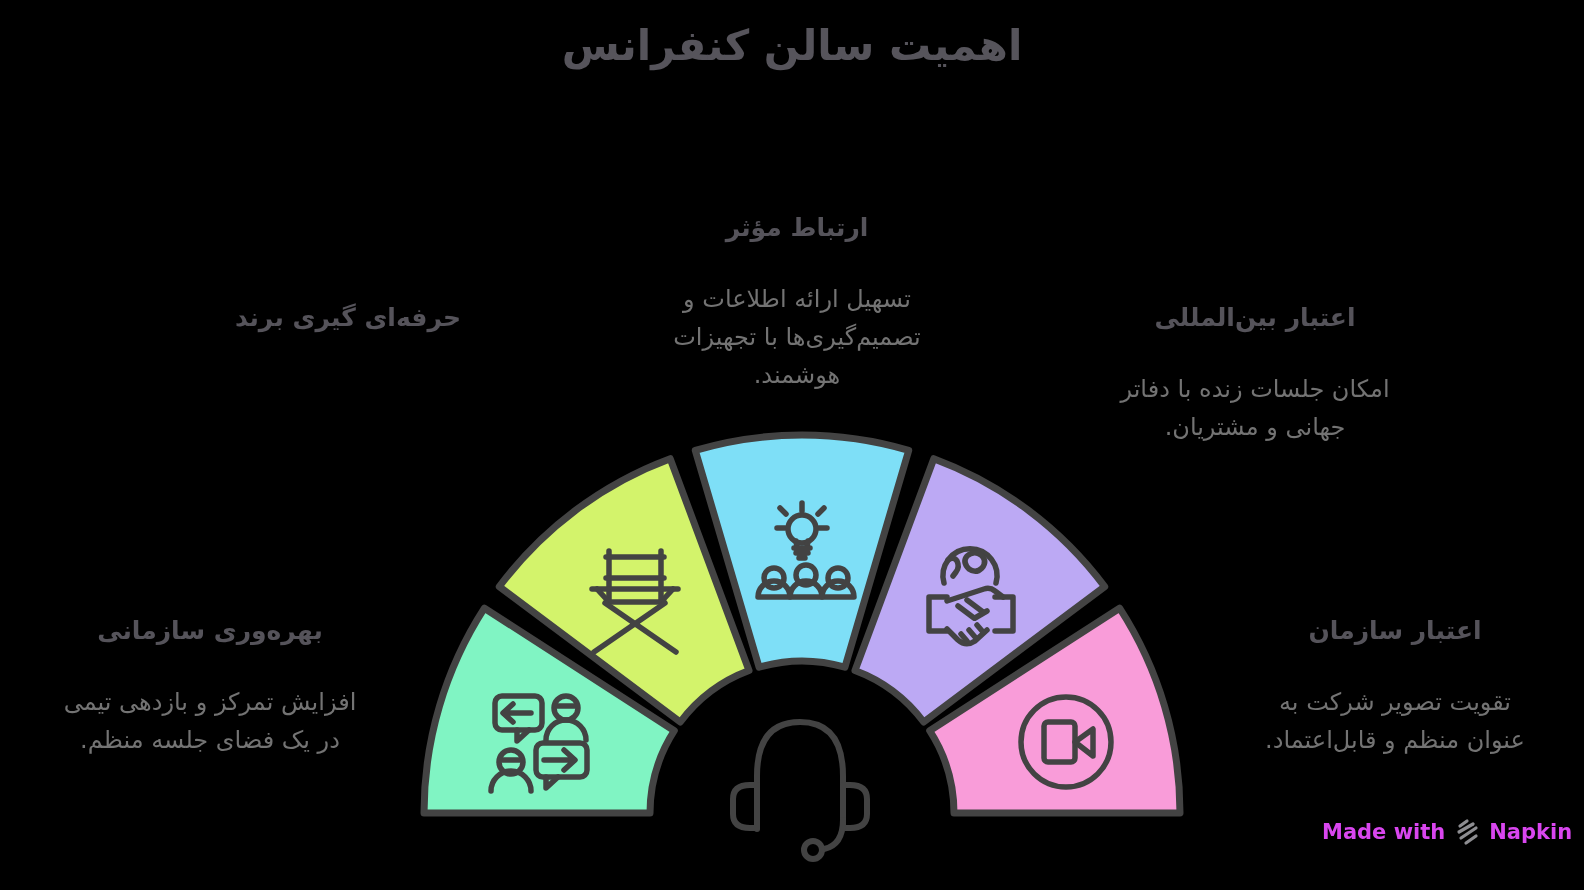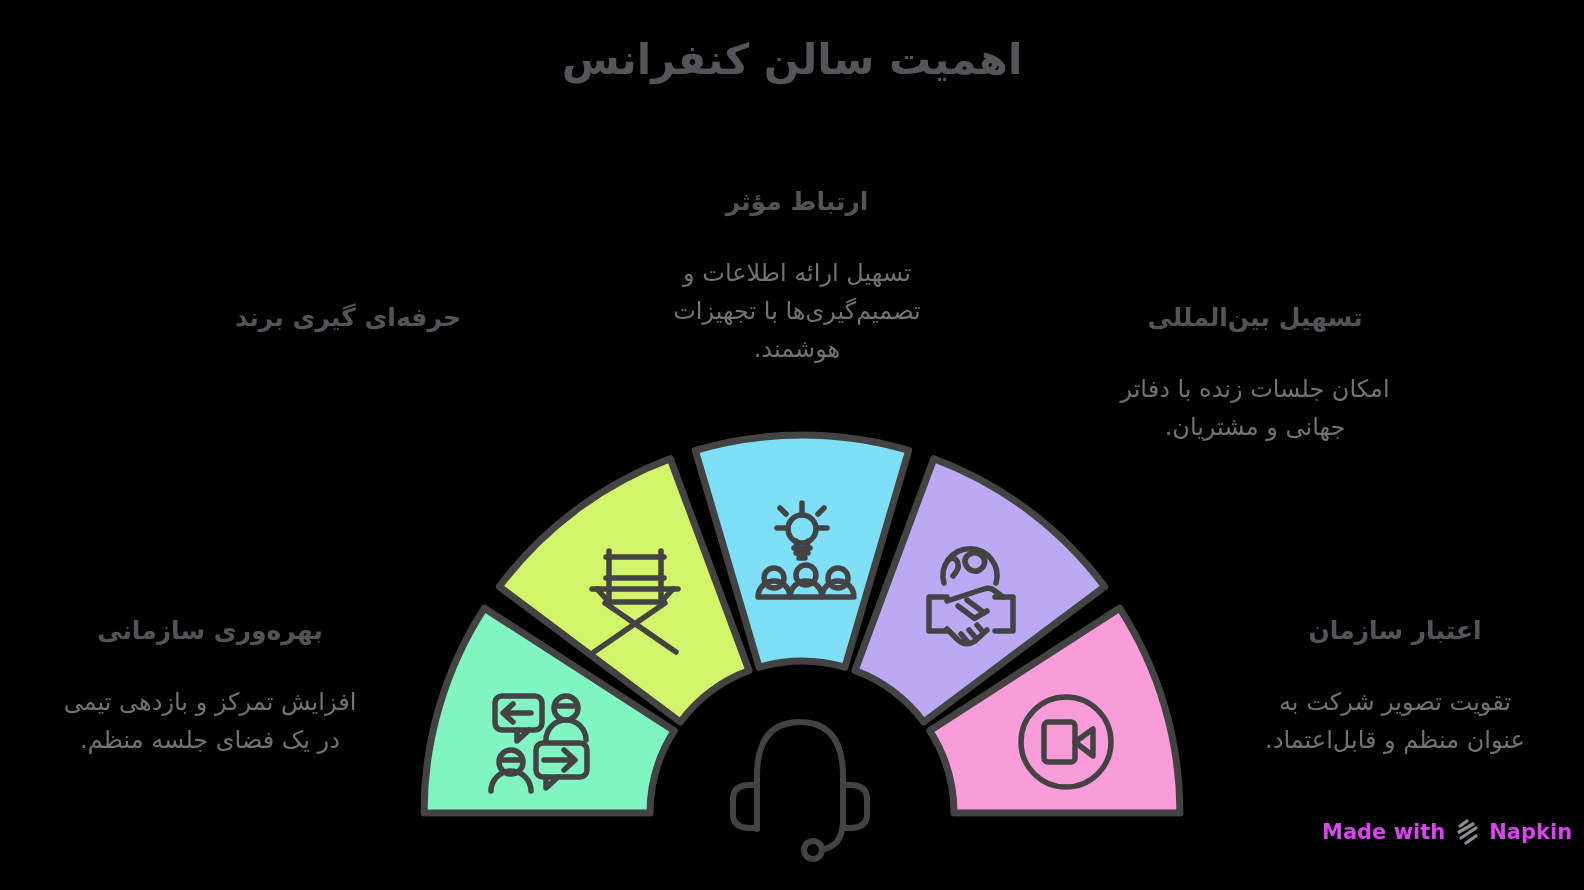--- a/index.html
+++ b/index.html
@@ -1,29 +1,29 @@
 <!DOCTYPE html>
 <html><head>
 <meta charset="utf-8">
 <style>
   html,body{margin:0;padding:0;background:#000;}
   .canvas{
     position:relative;width:1584px;height:890px;background:#000;overflow:hidden;
     font-family:"DejaVu Sans",sans-serif;
   }
   .title{
-    position:absolute;top:30px;left:0;width:100%;margin:0;
+    position:absolute;top:16px;left:0;width:100%;margin:0;
     text-align:center;font-size:42px;line-height:60px;font-weight:bold;color:#56545b;
   }
   .label-block{position:absolute;width:420px;text-align:center;}
   .label-block .heading{font-size:25px;line-height:36px;font-weight:bold;color:#55535a;}
   .label-block .desc{
     margin-top:34px;font-size:24px;line-height:38px;color:#737373;white-space:pre-line;
   }
-  .pos-top{left:587px;top:184px;}
+  .pos-top{left:587px;top:210px;}
   .pos-upper-left{left:138px;top:300px;}
   .pos-upper-right{left:1045px;top:300px;}
   .pos-lower-left{left:0px;top:613px;}
   .pos-lower-right{left:1185px;top:613px;}
   .fan-svg{position:absolute;left:0;top:0;}
   .footer{
     position:absolute;left:1322px;top:816px;height:32px;
     display:flex;align-items:center;gap:9px;color:#d946ef;font-size:21px;font-weight:600;
   }
   .footer .brand{font-weight:700;}
@@ -41,21 +41,21 @@
     <div class="desc">تسهیل ارائه اطلاعات و
 تصمیم‌گیری‌ها با تجهیزات
 هوشمند.</div>
   </div>
 
   <div class="label-block pos-upper-left" dir="rtl" lang="fa">
     <div class="heading">حرفه‌ای گیری برند</div>
   </div>
 
   <div class="label-block pos-upper-right" dir="rtl" lang="fa">
-    <div class="heading">تسهیل بین‌المللی</div>
+    <div class="heading">اعتبار بین‌المللی</div>
     <div class="desc">امکان جلسات زنده با دفاتر
 جهانی و مشتریان.</div>
   </div>
 
   <div class="label-block pos-lower-left" dir="rtl" lang="fa">
     <div class="heading">بهره‌وری سازمانی</div>
     <div class="desc">افزایش تمرکز و بازدهی تیمی
 در یک فضای جلسه منظم.</div>
   </div>
 

